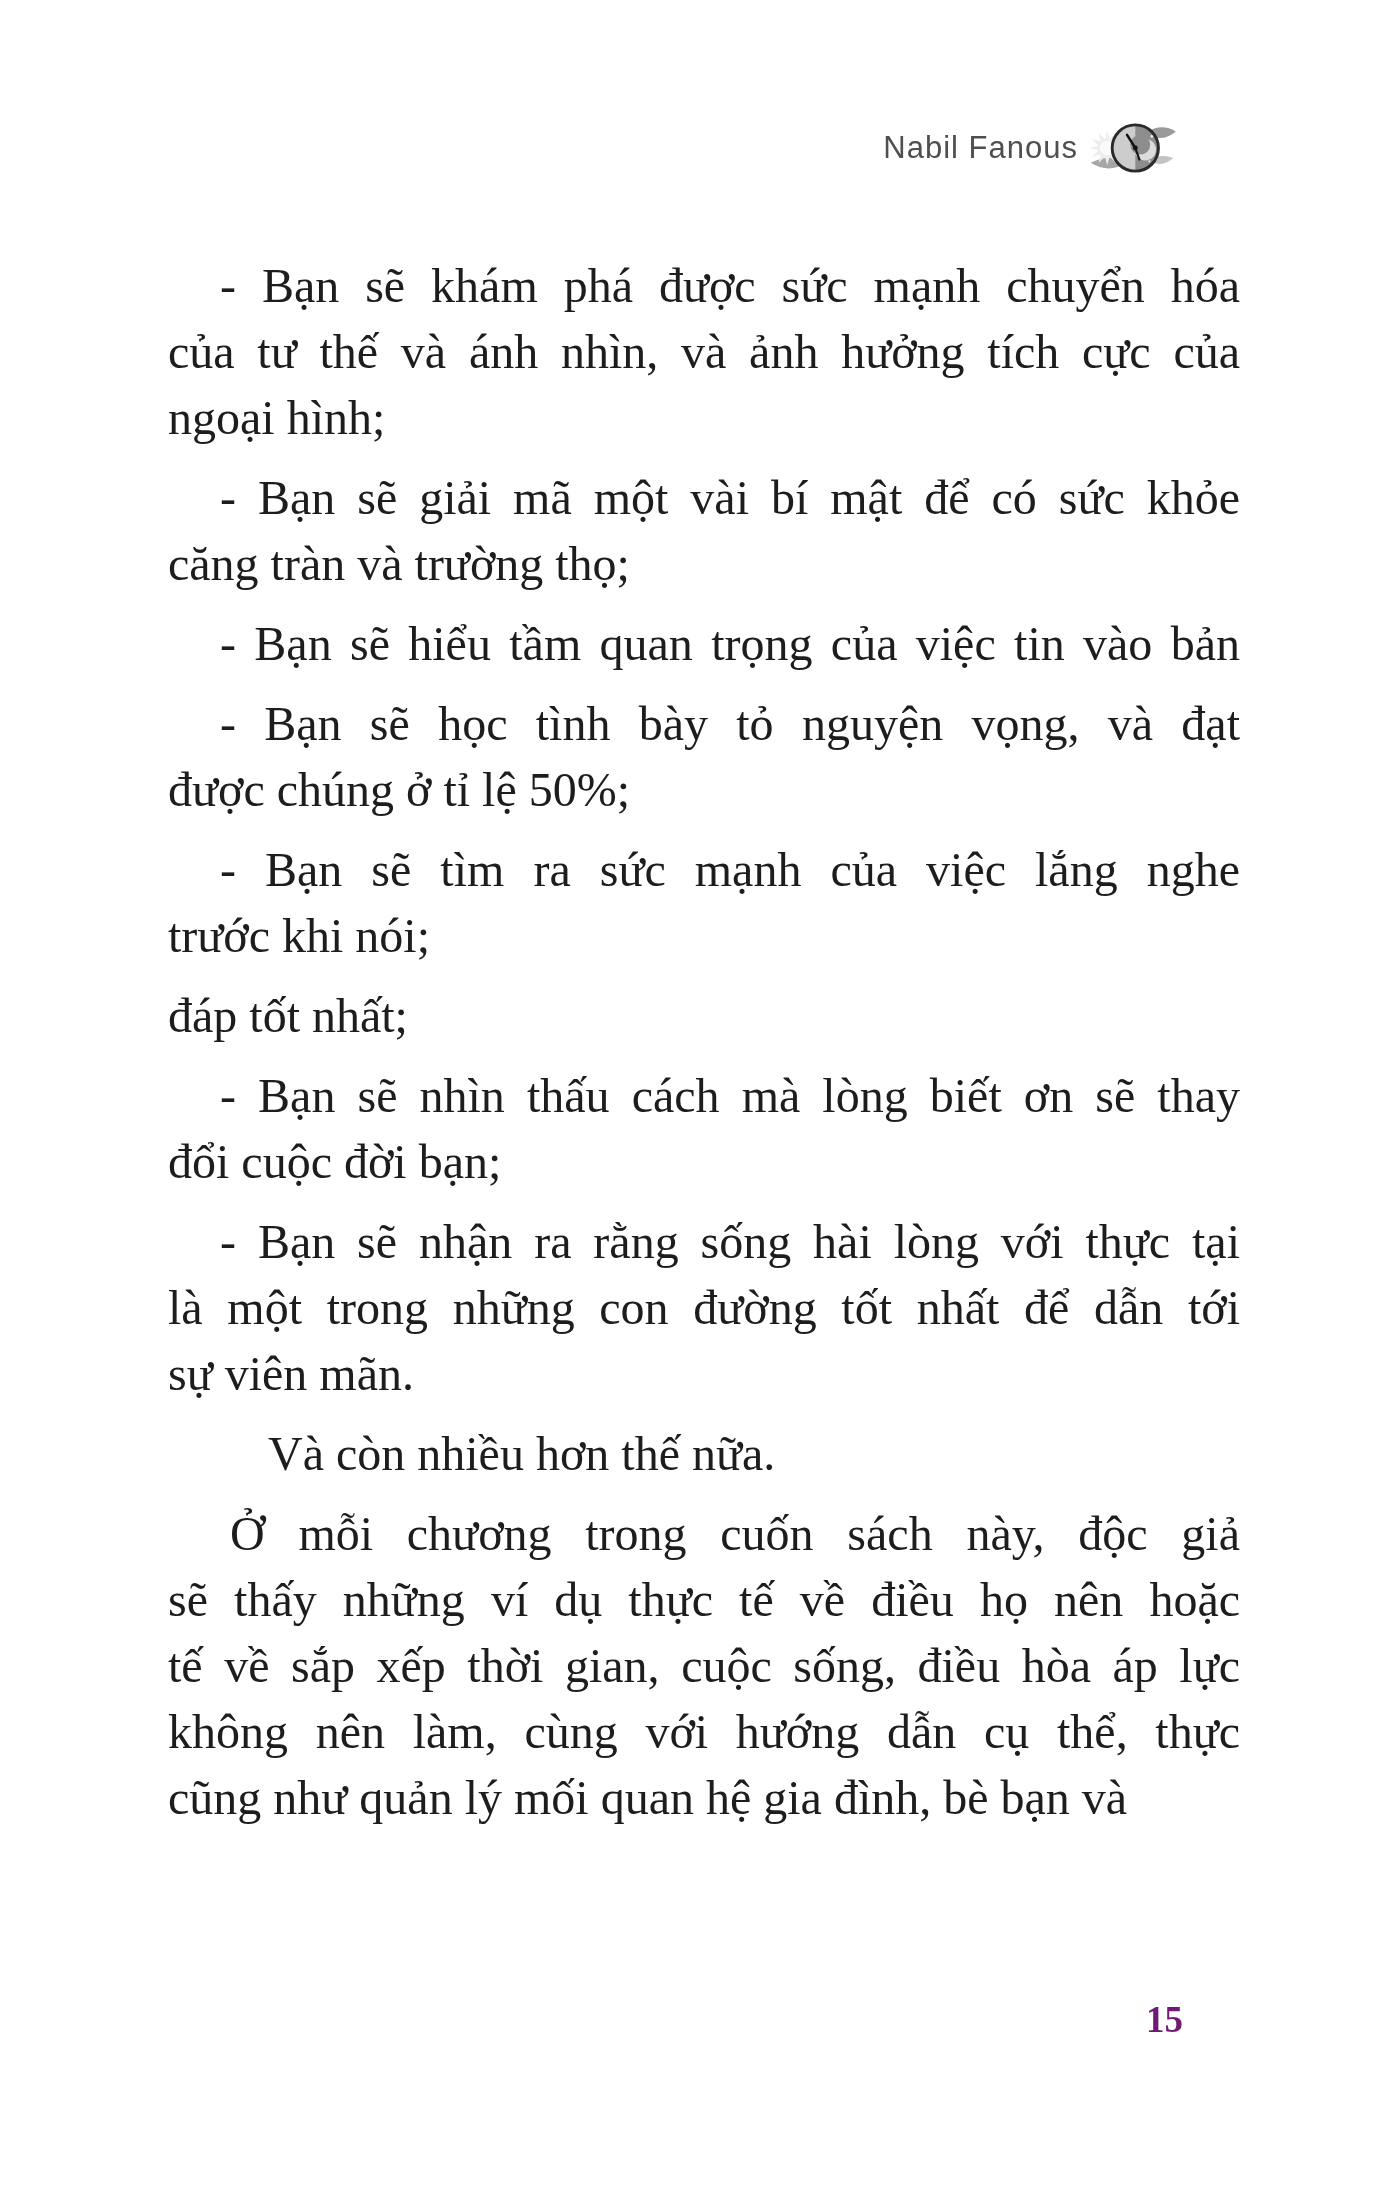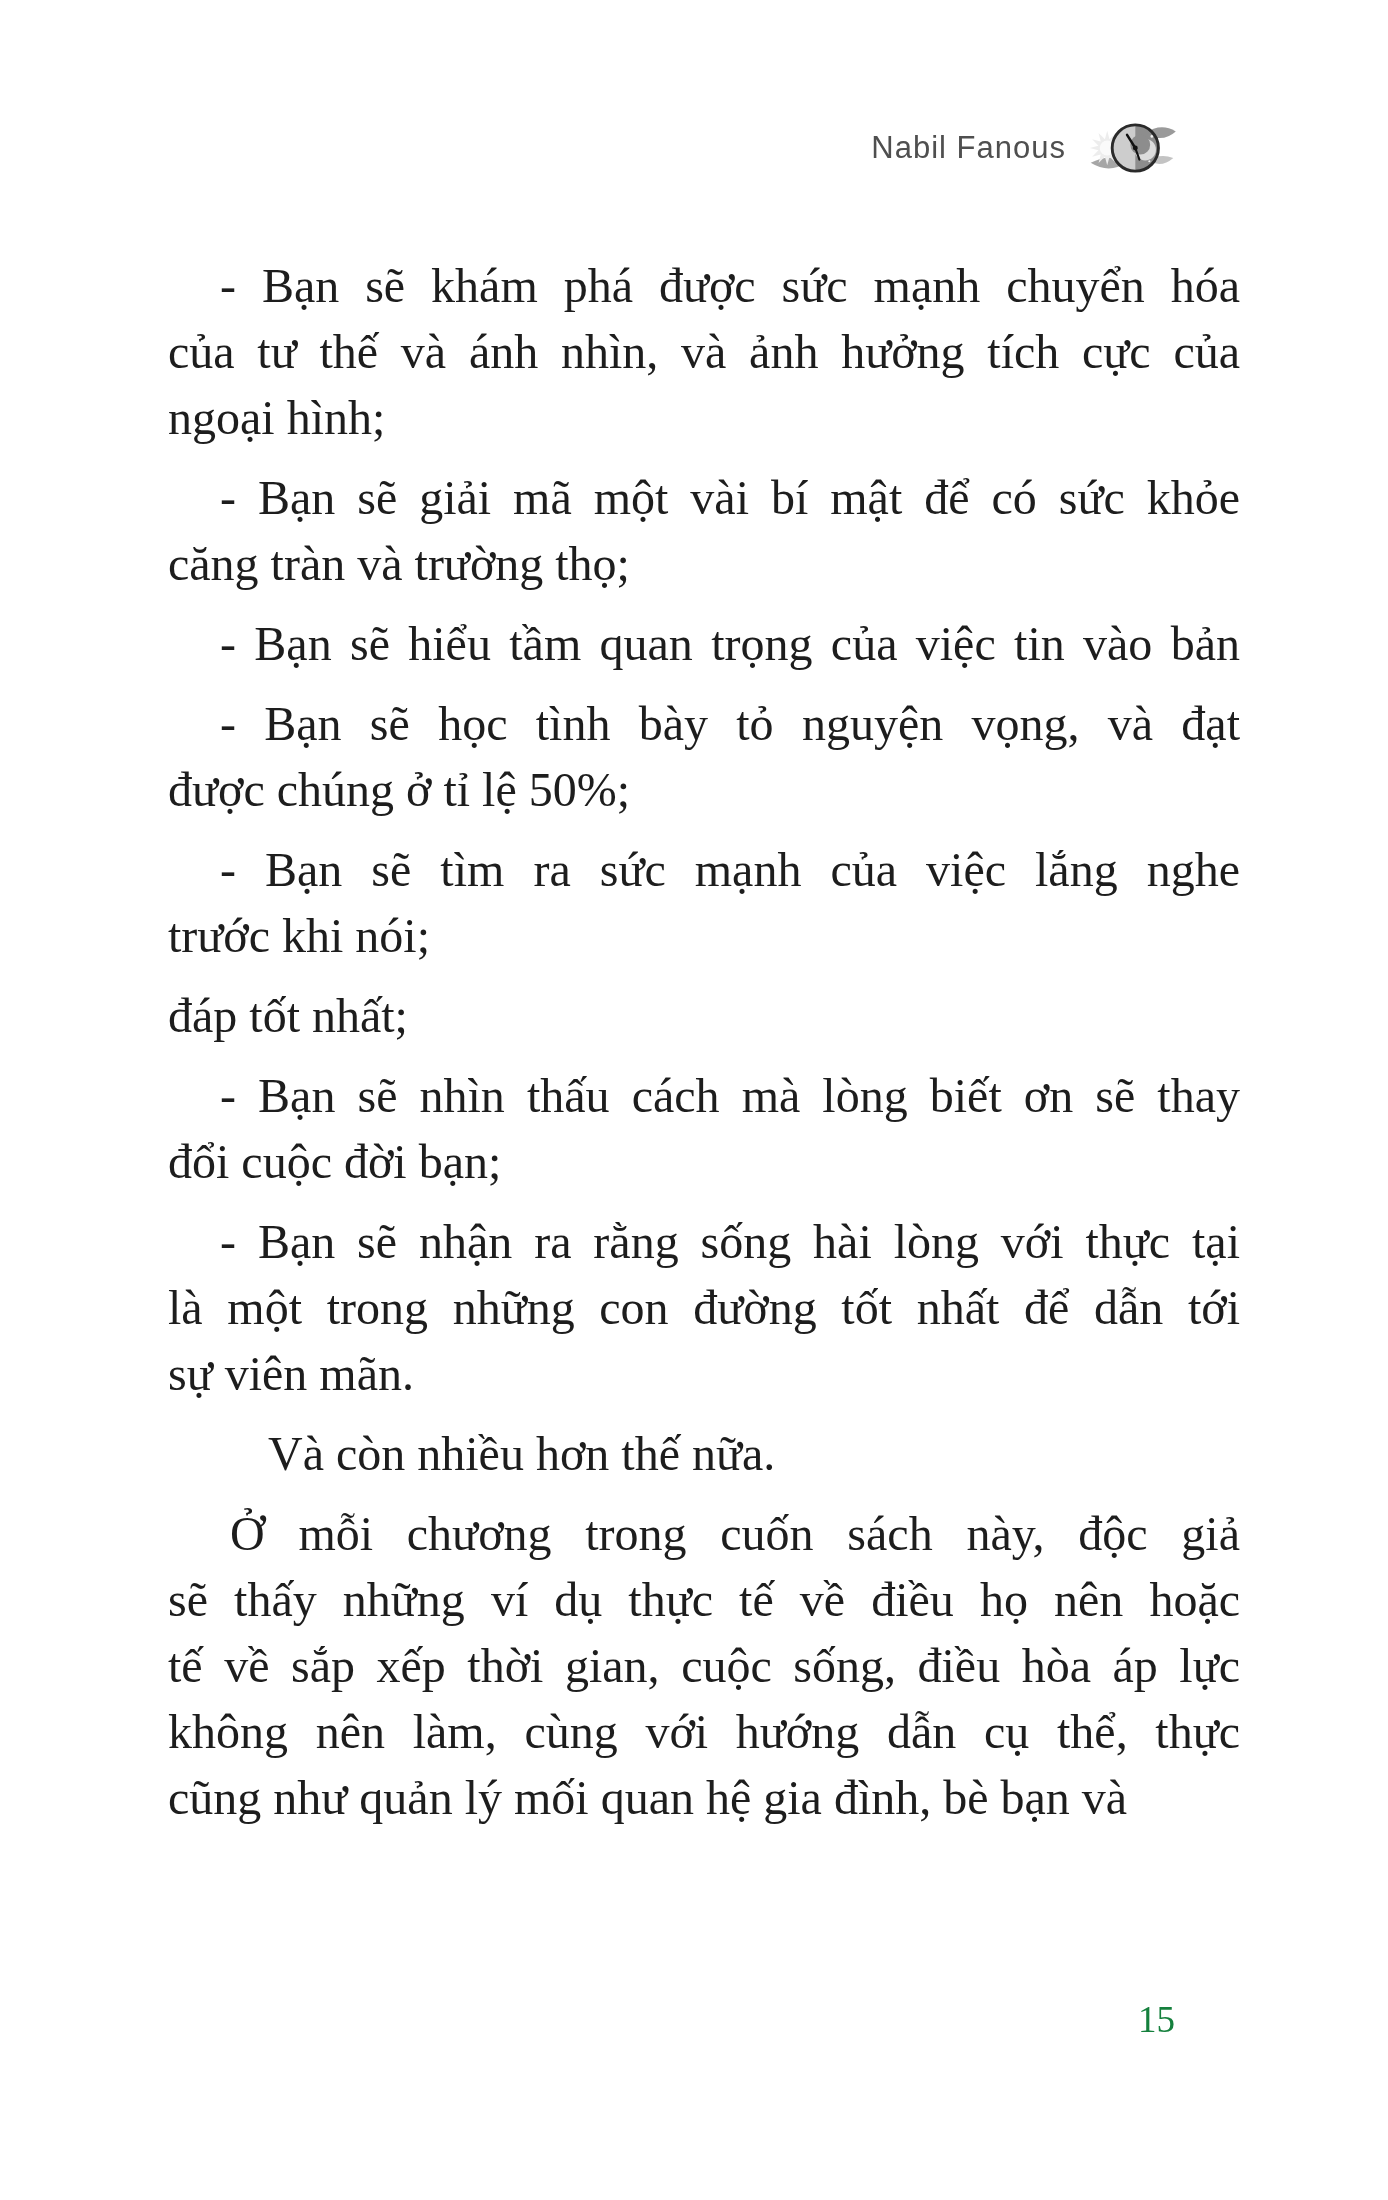--- a/index.html
+++ b/index.html
@@ -16,21 +16,21 @@
   
   .header {
     position: absolute;
     top: 112px;
     left: 0;
     right: 206px;
     height: 72px;
     display: flex;
     justify-content: flex-end;
     align-items: center;
-    gap: 16px;
+    gap: 4px;
   }
   .author {
     font-family: "Liberation Sans", "DejaVu Sans", sans-serif;
     font-size: 31px;
     font-weight: 400;
     letter-spacing: 1px;
     color: #4f4f4f;
     white-space: nowrap;
   }
   .logo { display: inline-flex; }
@@ -51,23 +51,24 @@
   }
   .line.last { text-align-last: left; }
   .line.first { text-indent: 52px; }
   
   .para:nth-child(9)  .line.first { text-indent: 100px; }
   .para:nth-child(10) .line.first { text-indent: 62px; }
   
   .footer {
     position: absolute;
     top: 1998px;
-    right: 213px;
+    right: 205px;
     font-size: 37px;
-    color: #15803d;
+    color: #701a75;
+    font-weight: bold;
   }
 </style>
 </head>
 <body>
 
 <div class="page">
 
   <div class="header">
     <span class="author">Nabil Fanous</span>
     <span class="logo">

